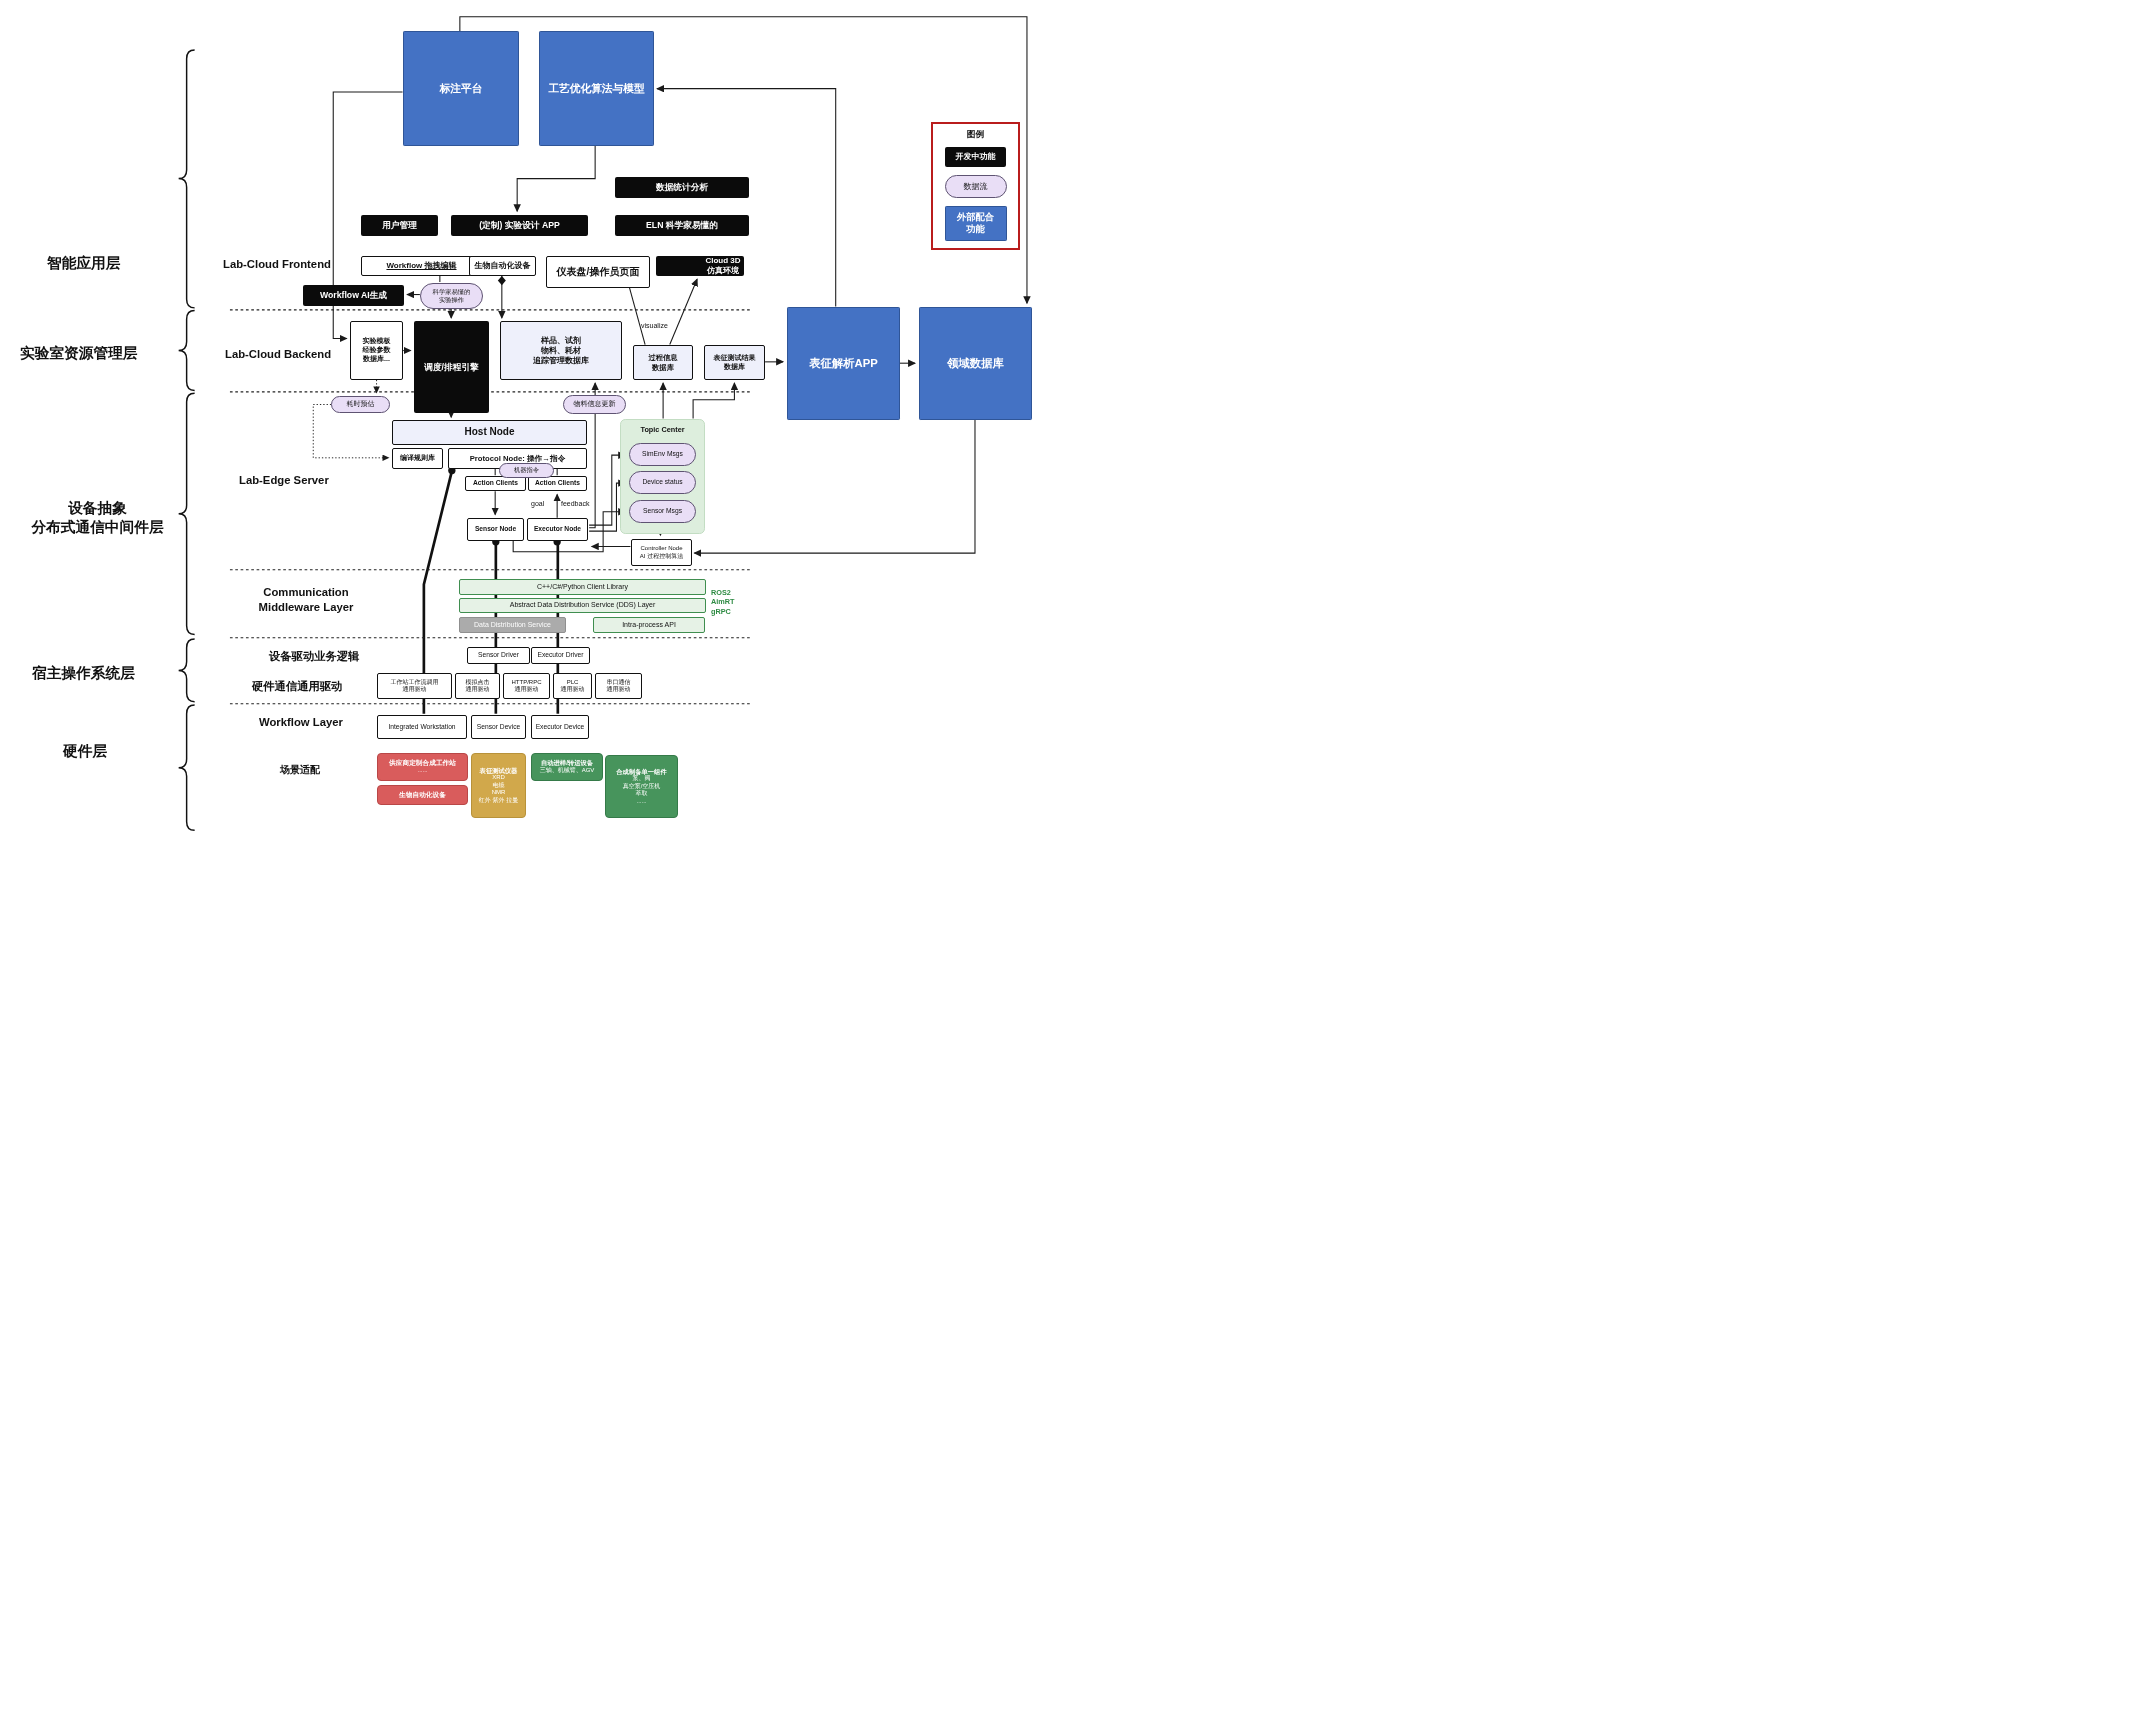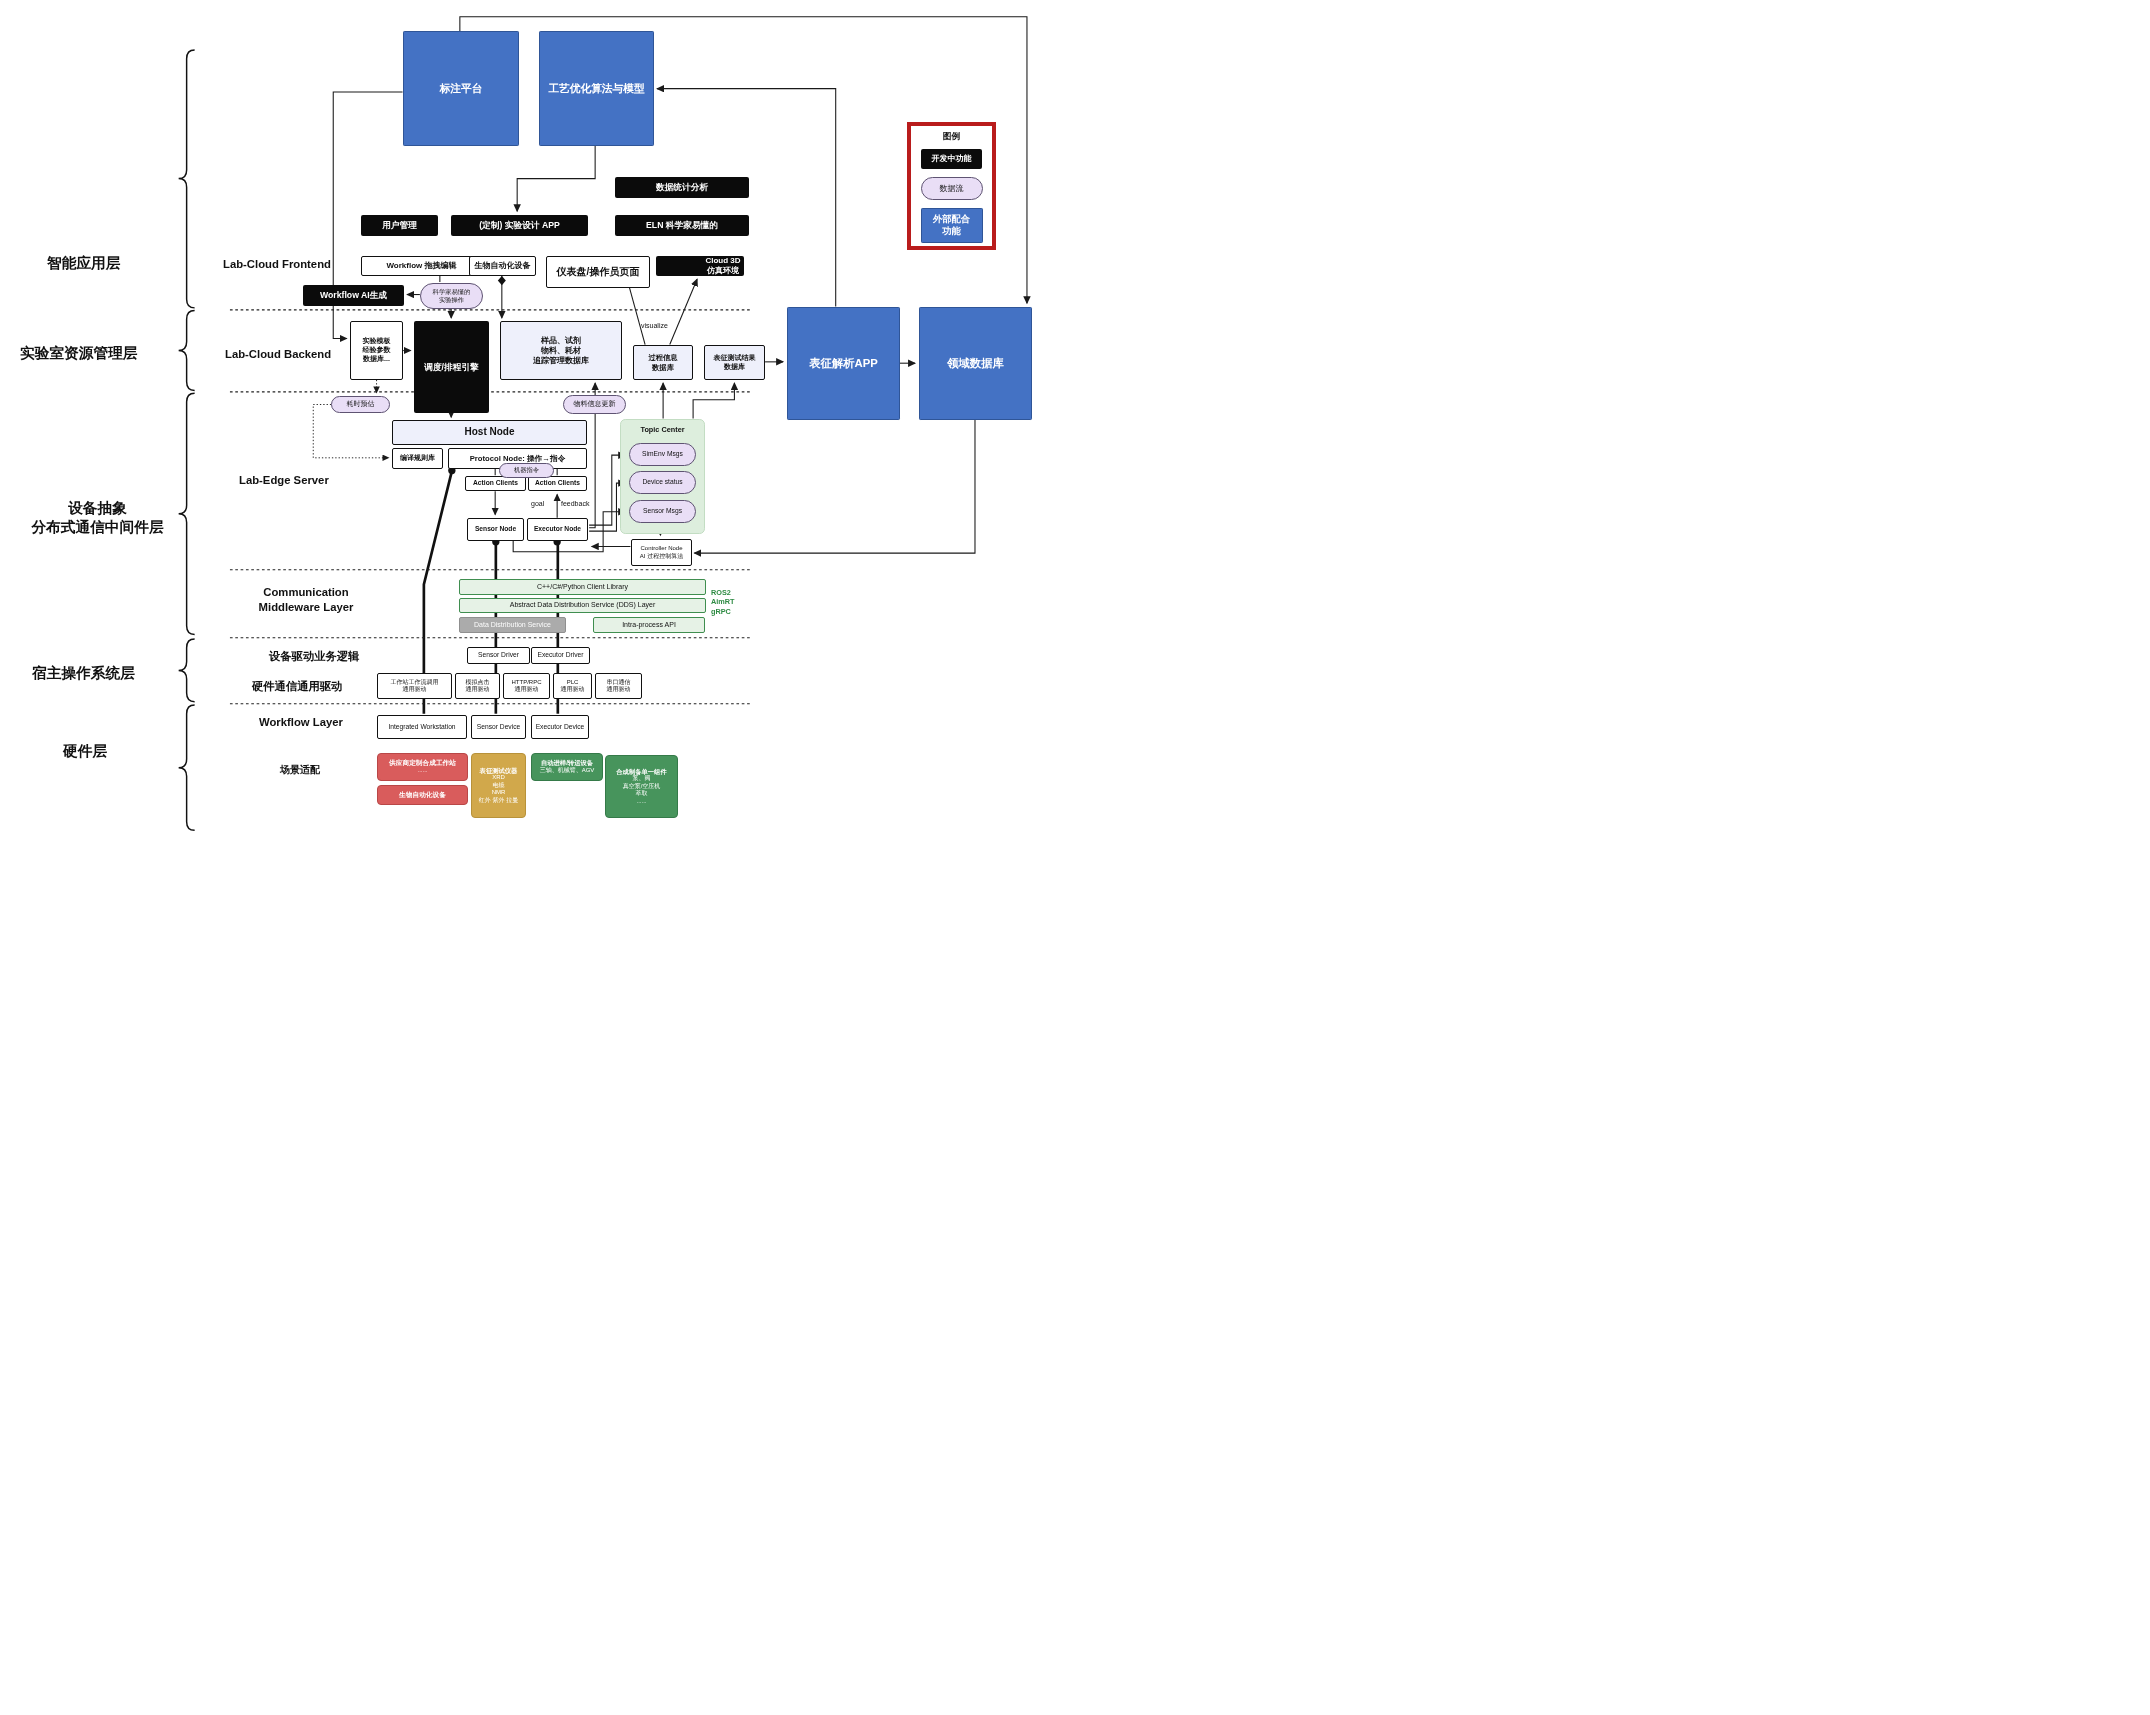--- a/index.html
+++ b/index.html
@@ -120,38 +120,38 @@
     </g>
   </svg>
 
   <div class="lbl" style="left:47px;top:254px;font-size:14.7px;">智能应用层</div>
   <div class="lbl" style="left:20px;top:344px;font-size:14.7px;">实验室资源管理层</div>
   <div class="lbl pre" style="left:16px;top:499px;width:163px;font-size:14.7px;text-align:center;">设备抽象
 分布式通信中间件层</div>
   <div class="lbl" style="left:32px;top:664px;font-size:14.7px;">宿主操作系统层</div>
   <div class="lbl" style="left:63px;top:742px;font-size:14.7px;">硬件层</div>
 
-  <div class="bx col" style="left:907px;top:122px;width:89px;height:128px;border:4px solid #b91c1c;background:#fff;justify-content:flex-start;padding-top:5.3px;">
+  <div class="bx col" style="left:931px;top:122px;width:89px;height:128px;border:2px solid #b91c1c;background:#fff;justify-content:flex-start;padding-top:5.3px;">
     <div class="b" style="font-size:8.7px;">图例</div>
     <div class="blk" style="width:61px;height:20px;margin-top:6.7px;display:flex;align-items:center;justify-content:center;font-size:8px;">开发中功能</div>
     <div class="pill" style="position:static;width:60px;height:21.3px;margin-top:8px;display:flex;align-items:center;justify-content:center;font-size:8px;">数据流</div>
     <div class="blue pre" style="width:60px;height:33px;margin-top:8px;display:flex;align-items:center;justify-content:center;font-size:9.3px;">外部配合
 功能</div>
   </div>
 
   <div class="bx blue" style="left:403px;top:31px;width:116px;height:115px;font-size:10.7px;">标注平台</div>
   <div class="bx blue" style="left:539px;top:31px;width:115px;height:115px;font-size:10.7px;">工艺优化算法与模型</div>
 
   <div class="bx blk" style="left:615px;top:177px;width:134px;height:20.7px;font-size:8.7px;">数据统计分析</div>
   <div class="bx blk" style="left:361px;top:215px;width:77px;height:21.3px;font-size:8.7px;">用户管理</div>
   <div class="bx blk" style="left:451px;top:215px;width:137px;height:21.3px;font-size:8.7px;">(定制) 实验设计 APP</div>
   <div class="bx blk" style="left:615px;top:215px;width:134px;height:21.3px;font-size:8.7px;">ELN 科学家易懂的</div>
 
   <div class="lbl" style="left:223px;top:257px;font-size:11.3px;">Lab-Cloud Frontend</div>
-  <div class="bx wt b" style="left:361px;top:256px;width:121px;height:20px;font-size:8px;">Workflow 拖拽编辑</div>
+  <div class="bx wt b" style="left:361px;top:256px;width:121px;height:20px;font-size:8px;text-decoration:underline;">Workflow 拖拽编辑</div>
   <div class="bx wt b" style="left:469px;top:256px;width:67px;height:20px;font-size:8px;">生物自动化设备</div>
   <div class="bx wt b" style="left:546px;top:256px;width:104px;height:32px;font-size:10px;">仪表盘/操作员页面</div>
   <div class="bx blk" style="left:656px;top:256px;width:88px;height:20px;font-size:8px;padding-left:46px;">Cloud 3D 仿真环境</div>
   <div class="bx blk" style="left:303px;top:285px;width:101px;height:20.7px;font-size:8.7px;">Workflow AI生成</div>
   <div class="bx pill pre" style="left:420px;top:283px;width:63px;height:26px;font-size:6.3px;">科学家易懂的
 实验操作</div>
 
   <div class="lbl" style="left:225px;top:347px;font-size:11.3px;">Lab-Cloud Backend</div>
   <div class="bx wt b pre" style="left:350px;top:321px;width:53px;height:59px;font-size:7px;">实验模板
 经验参数

